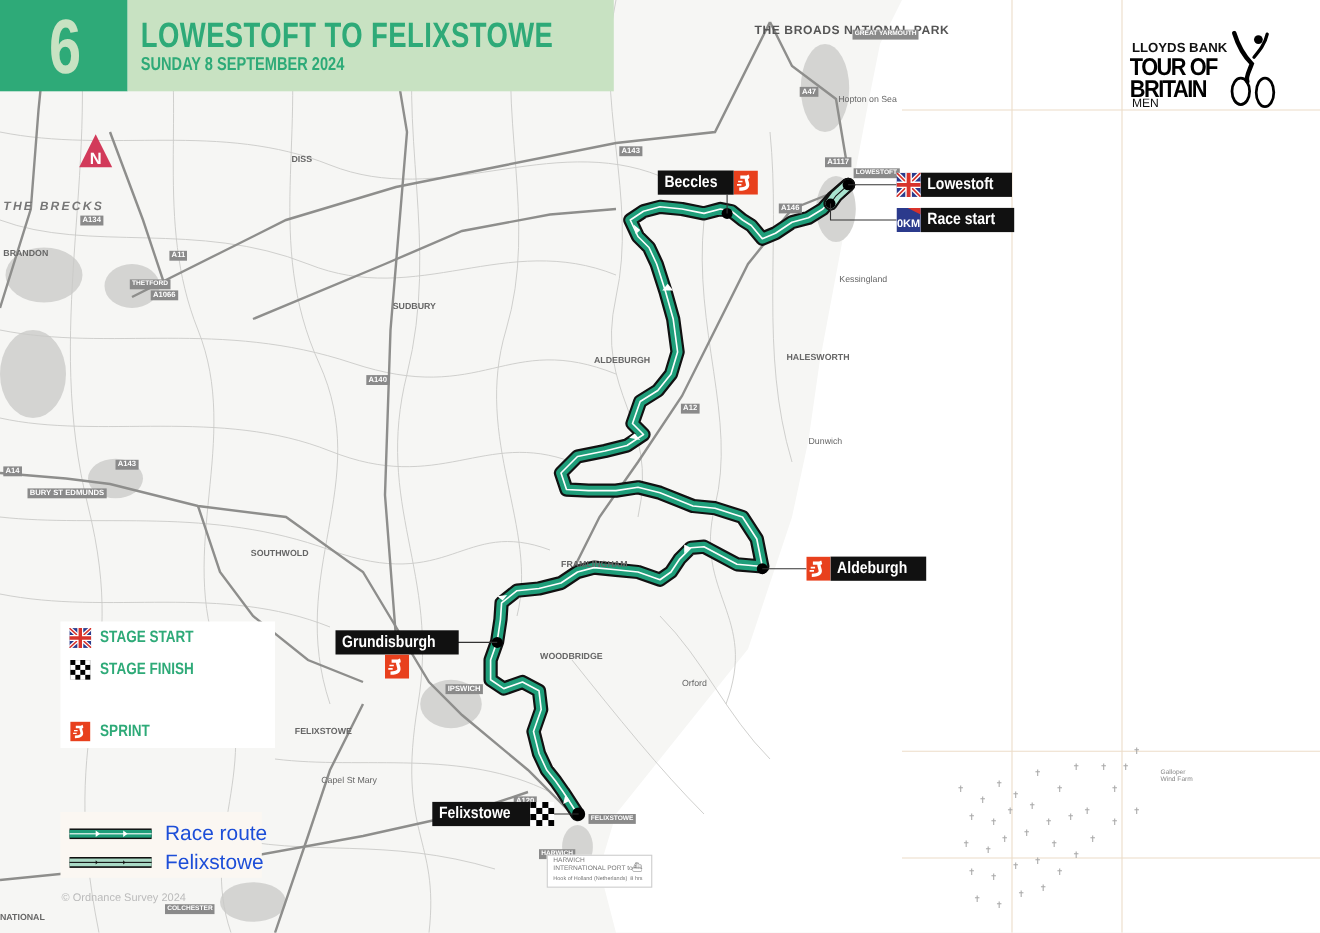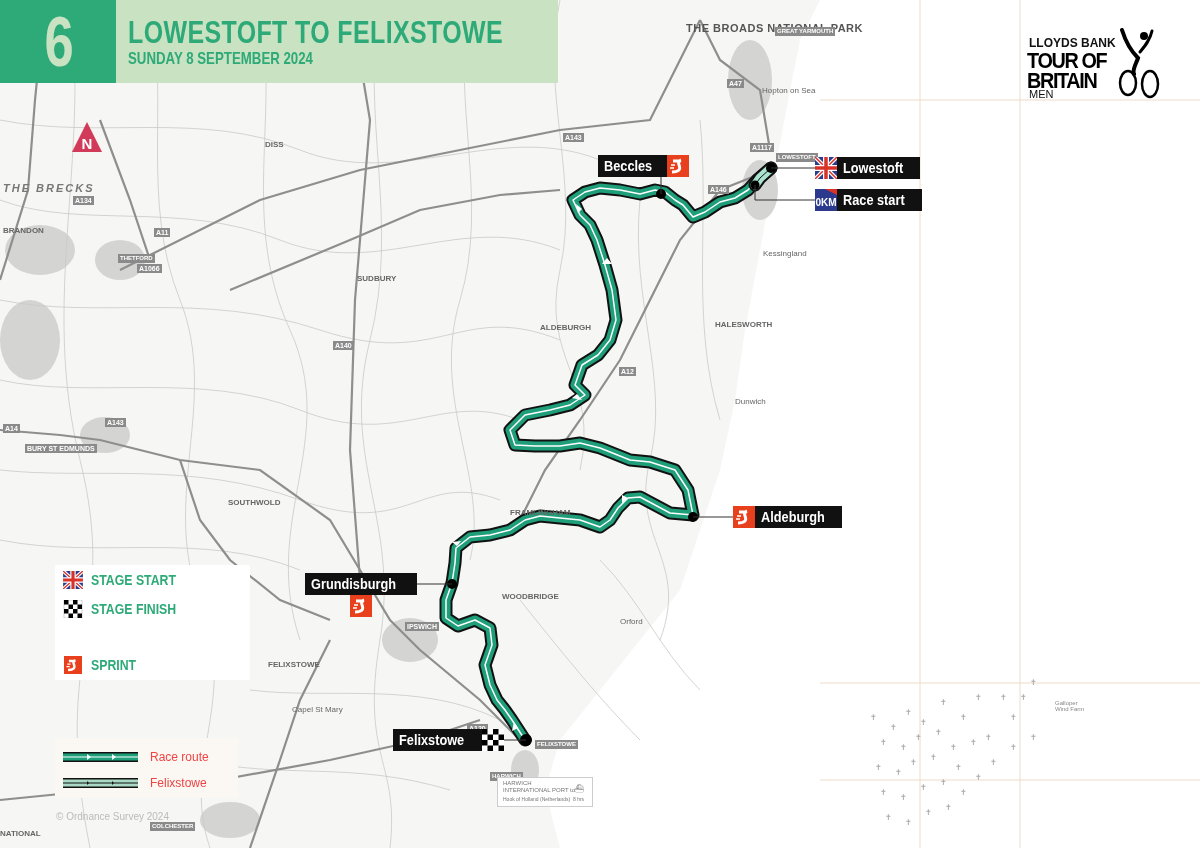--- a/index.html
+++ b/index.html
@@ -24,21 +24,21 @@
   .callout .lbl{background:#111;color:#fff;font-weight:bold;font-size:15px;height:22px;line-height:22px;padding:0 6px;white-space:nowrap;transform-origin:left center;}
   .callout .lbl span{display:inline-block;transform:scaleX(0.85);transform-origin:left center;}
   .ico{width:22px;height:22px;display:inline-block;position:relative;flex:none;}
   .ico svg{display:block;}
   
   .legend{position:absolute;left:55px;top:565px;width:195px;height:115px;background:#ffffff;}
   .leg-item{position:absolute;left:8px;display:flex;height:20px;}
   .leg-item .txt{font-weight:bold;font-size:15px;color:#2eaa78;margin-left:8px;white-space:nowrap;transform:scaleX(0.82);transform-origin:left center;display:inline-block;}
   .legend2{position:absolute;left:55px;top:738px;width:183px;height:60px;background:#fbf7f2;}
   .leg2-item{position:absolute;left:8px;display:flex;align-items:center;}
-  .leg2-item .txt{font-size:12px;color:#ef4444;margin-left:12px;white-space:nowrap;}
+  .leg2-item .txt{font-size:19px;color:#1d4ed8;margin-left:12px;white-space:nowrap;}
   .copyright{position:absolute;left:56px;top:811px;font-size:10px;color:#bbb;}
   .port{position:absolute;left:497px;top:777px;width:94px;height:28px;border:1px solid #ccc;background:#fff;font-size:6px;color:#777;}
   .port div{position:absolute;left:5px;}
   .maplabel{position:absolute;font-size:8px;color:#666;white-space:nowrap;font-weight:bold;}
   .maplabel.big{font-size:11px;color:#666;letter-spacing:0.5px;}
   .roadtag{position:absolute;background:#8a8a8a;color:#fff;font-size:7px;font-weight:bold;padding:0 2px;line-height:9px;}
 </style>
 </head>
 <body>
 
@@ -188,21 +188,21 @@
   <div class="roadtag" style="left:775px;top:27px;font-size:6px;">GREAT YARMOUTH</div>
   <div class="roadtag" style="left:776px;top:153px;font-size:6px;">LOWESTOFT</div>
   <div class="roadtag" style="left:25px;top:444px;font-size:7px;">BURY ST EDMUNDS</div>
   <div class="roadtag" style="left:118px;top:254px;font-size:6px;">THETFORD</div>
   <div class="roadtag" style="left:405px;top:622px;font-size:7px;">IPSWICH</div>
   <div class="roadtag" style="left:535px;top:740px;font-size:6px;">FELIXSTOWE</div>
   <div class="roadtag" style="left:490px;top:772px;font-size:6px;">HARWICH</div>
   <div class="roadtag" style="left:150px;top:822px;font-size:6px;">COLCHESTER</div>
   <div class="maplabel" style="left:0;top:829px;">NATIONAL</div>
   <div class="maplabel" style="left:510px;top:460px;margin-top:48px;">FRAMLINGHAM</div>
-  <div class="maplabel" style="left:502px;top:592px;text-align:right;">WOODBRIDGE</div>
+  <div class="maplabel" style="left:491px;top:592px;text-align:right;">WOODBRIDGE</div>
   <div class="maplabel" style="left:540px;top:323px;">ALDEBURGH</div>
   <div class="maplabel" style="left:715px;top:320px;">HALESWORTH</div>
   <div class="maplabel" style="left:228px;top:498px;">SOUTHWOLD</div>
   <div class="maplabel" style="left:268px;top:660px;">FELIXSTOWE</div>
   <div class="maplabel" style="left:357px;top:274px;">SUDBURY</div>
   <div class="maplabel" style="left:235px;top:140px;margin-left:30px;">DISS</div>
   <div class="maplabel" style="left:3px;top:226px;">BRANDON</div>
   <div class="maplabel" style="left:763px;top:249px;font-weight:normal;">Kessingland</div>
   <div class="maplabel" style="left:762px;top:86px;font-weight:normal;">Hopton on Sea</div>
   <div class="maplabel" style="left:735px;top:397px;font-weight:normal;">Dunwich</div>

